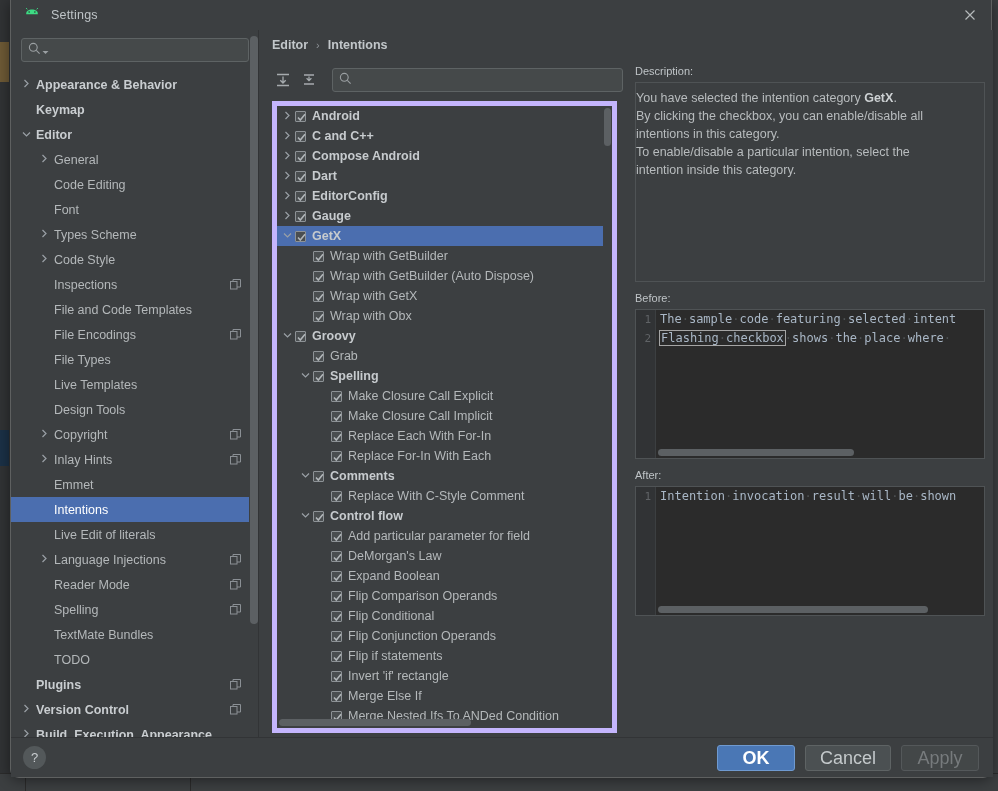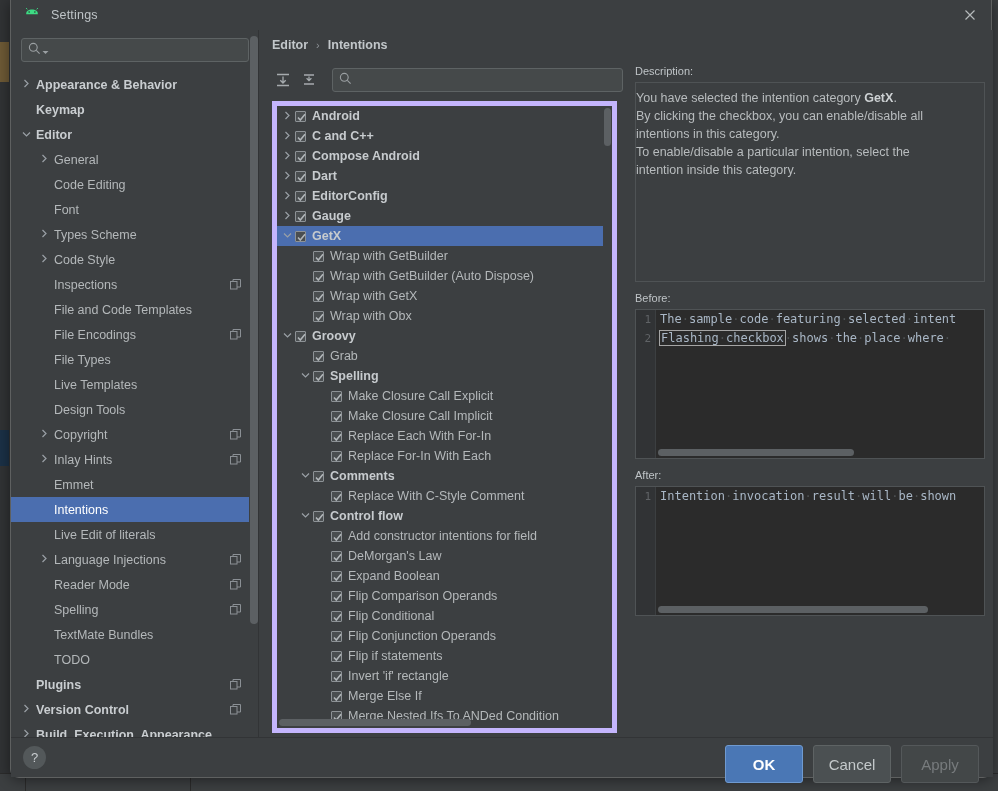--- a/index.html
+++ b/index.html
@@ -154,23 +154,23 @@
     position:absolute; left:0; bottom:0; width:982px; height:40px;
     border-top:1px solid #323436; background:#3c3f41;
   }
   .help-btn {
     position:absolute; left:12px; top:8px; width:23px; height:23px; border-radius:50%;
     background:#53585a; color:#c9cdd0; display:flex; align-items:center; justify-content:center;
     font-size:13px; cursor:pointer;
   }
   .btns { position:absolute; right:14px; top:7px; display:flex; gap:10px; }
   .btn {
-    height:38px; min-width:78px; padding:0 14px; border-radius:3px;
+    height:26px; min-width:78px; padding:0 14px; border-radius:3px;
     display:flex; align-items:center; justify-content:center;
-    font-size:15px; cursor:pointer; border:1px solid #5e6364; color:#c4c9cb; background:#4b5052;
+    font-size:18px; cursor:pointer; border:1px solid #5e6364; color:#c4c9cb; background:#4b5052;
   }
   .btn.primary { background:#4a77b5; border:1px solid #6f9ad0; color:#ffffff; font-weight:bold; }
   .btn.disabled { color:#777b7d; border:1px solid #54585a; background:#434748; cursor:default; }
 </style>
 </head>
 <body>
 
 <div class="bg-ide"></div>
 <div class="bg-strip-left"></div>
 <div class="bg-gold"></div>
@@ -638,21 +638,21 @@
                   </span>
                   <span class="tlbl">Control flow</span>
                 </div>
                 <div class="trow">
                   <span class="tarrow" style="margin-left: 38px;"></span>
                   <span class="cbx">
                     <svg width="11" height="11" viewBox="0 0 11 11">
                       <path d="M2 5.5 L4.3 8 L9 2.3" stroke="#b2b7ba" stroke-width="1.5" fill="none"></path>
                     </svg>
                   </span>
-                  <span class="tlbl">Add constructor intentions for field</span>
+                  <span class="tlbl">Add particular parameter for field</span>
                 </div>
                 <div class="trow">
                   <span class="tarrow" style="margin-left: 38px;"></span>
                   <span class="cbx">
                     <svg width="11" height="11" viewBox="0 0 11 11">
                       <path d="M2 5.5 L4.3 8 L9 2.3" stroke="#b2b7ba" stroke-width="1.5" fill="none"></path>
                     </svg>
                   </span>
                   <span class="tlbl">DeMorgan's Law</span>
                 </div>

